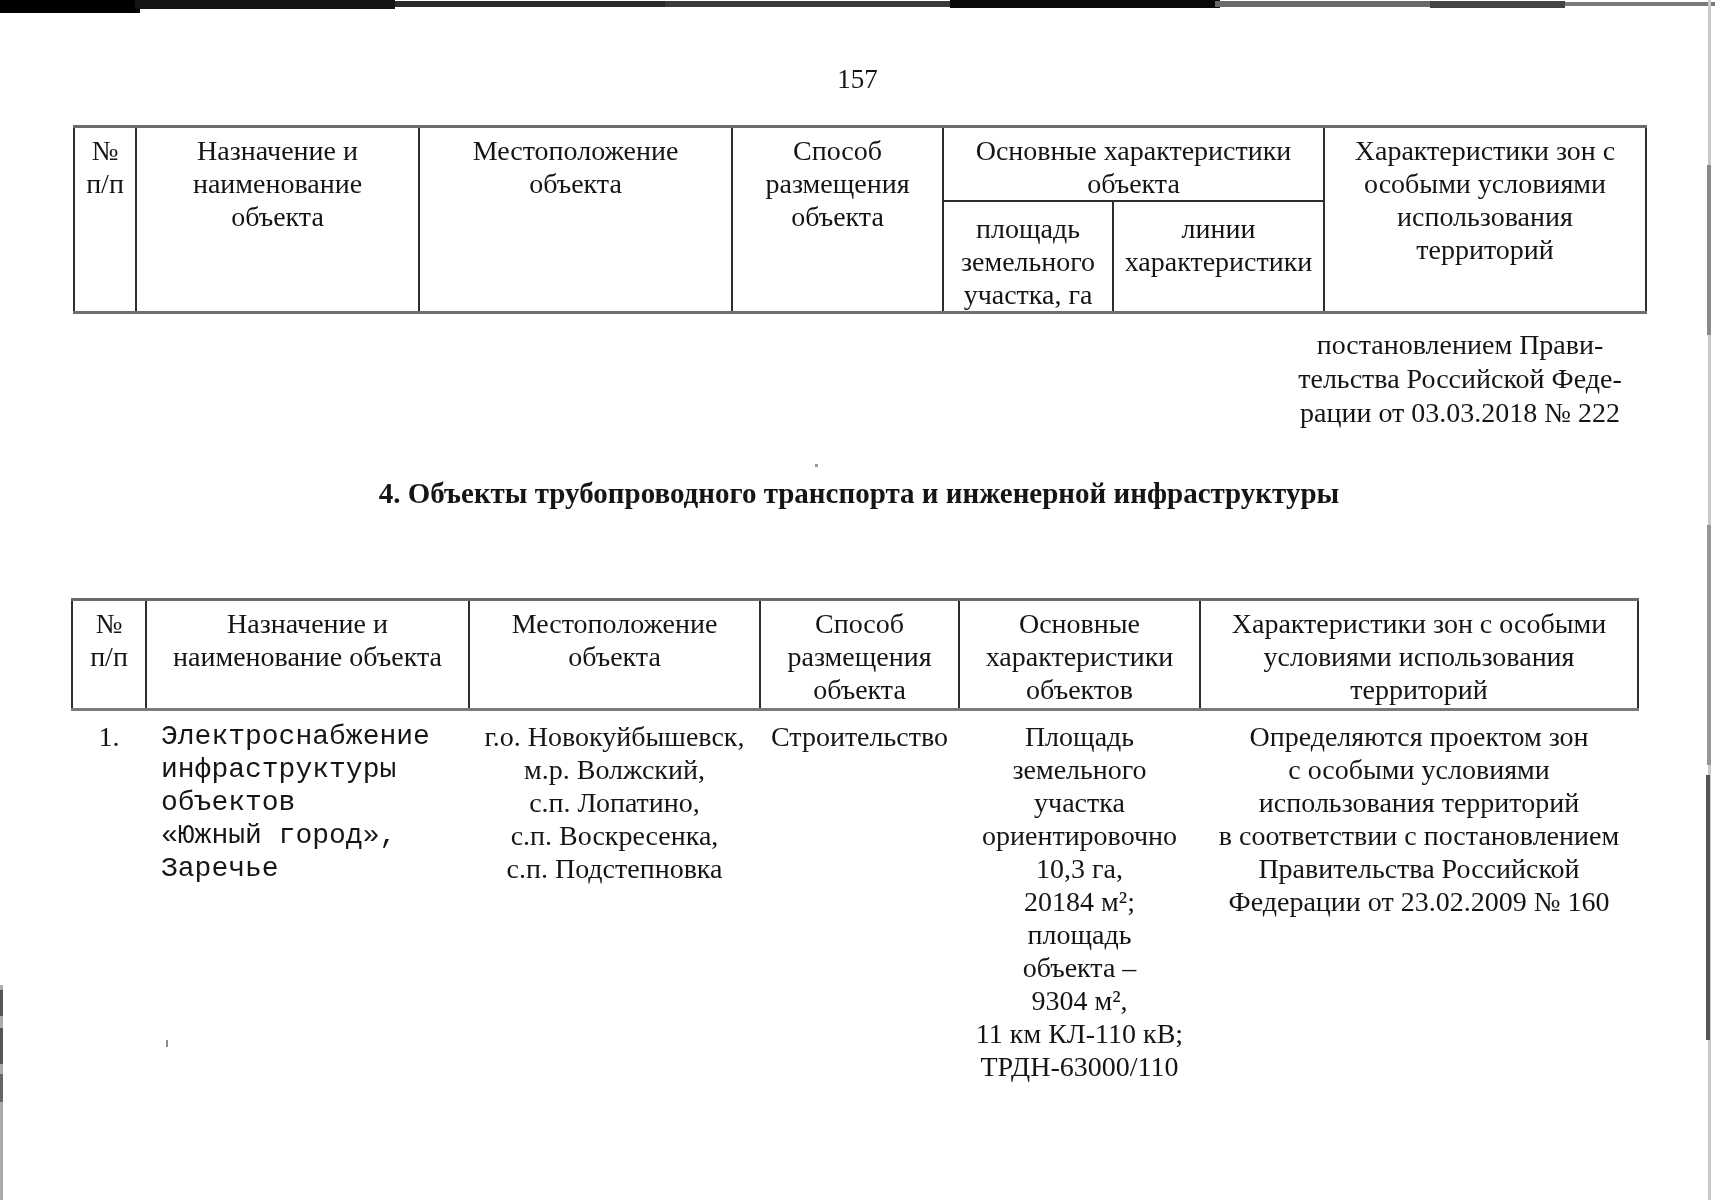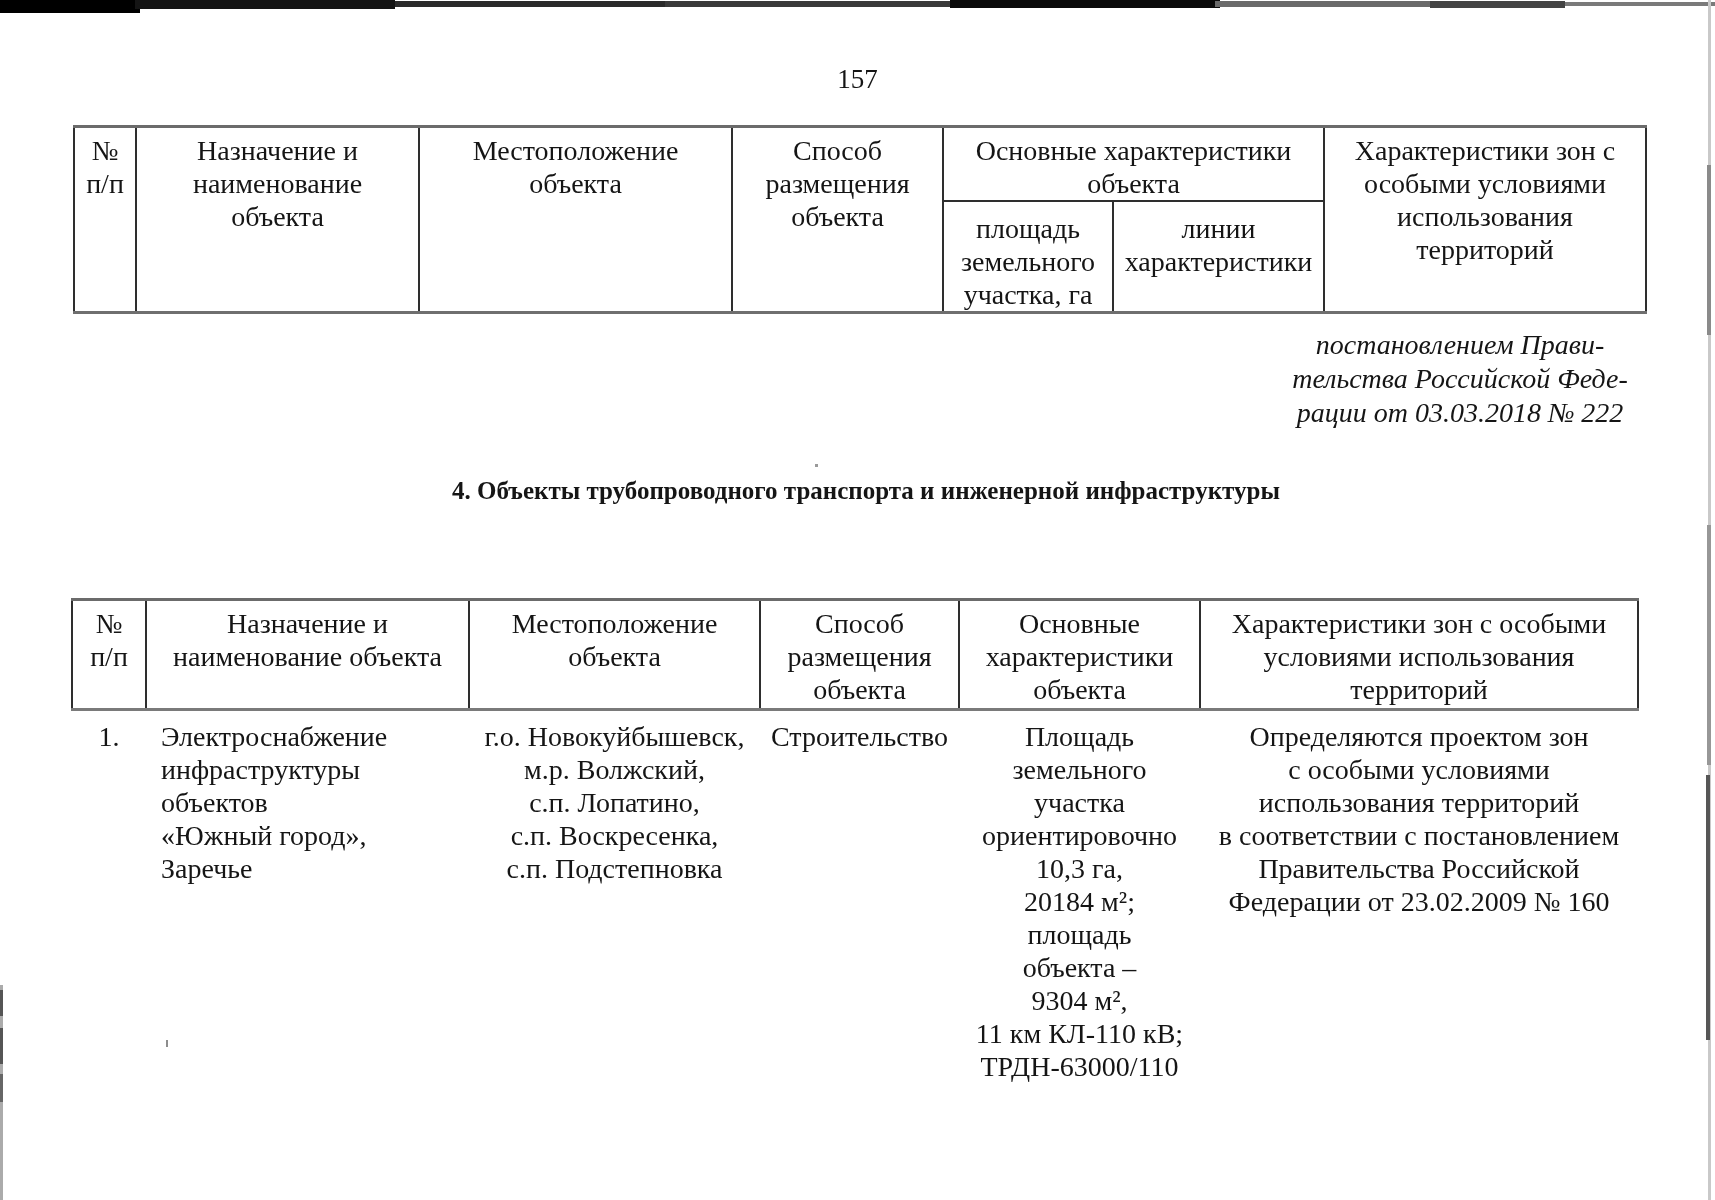--- a/index.html
+++ b/index.html
@@ -24,28 +24,28 @@
   .t1 tr:first-child th{border-top:3px solid #6b6b6b;}
   .t1 tr.last th, .t1 th.deep{border-bottom:3px solid #6f6f6f;}
   .t1 .r1{height:74px;}
   .t1 .r2{height:108px;}
   .t1 .sub{padding-top:10px;}
 
   .t2{position:absolute;left:71px;top:598px;width:1566px;}
   .t2 th{border:2px solid #2e2e2e;border-top:3px solid #6b6b6b;
          border-bottom:3px solid #7a7a7a;height:101px;}
   .t2 td{border:none;height:462px;padding-top:9px;}
-  .t2 td.left{text-align:left;padding-left:15px;}
+  .t2 td.left{text-align:left;padding-left:15px;font-family:Liberation Mono, monospace;}
 
   
   .note{position:absolute;left:1280px;top:328px;width:360px;text-align:center;
-        font-size:28px;line-height:34px;white-space:pre-line;font-style:italic;}
+        font-size:28px;line-height:34px;white-space:pre-line;}
 
   
-  .h4, .h41{position:absolute;left:80px;width:1572px;text-align:center;font-size:25px;}
+  .h4, .h41{position:absolute;left:73px;width:1572px;text-align:center;font-size:29px;}
   .h4{top:477px;font-weight:bold;}
   .h41{top:545px;font-weight:normal;}
 </style>
 </head>
 <body>
 
 <div class="canvas">
 
   <div class="artifact" style="left:0;top:0;width:140px;height:13px;background:#000;"></div>
   <div class="artifact" style="left:135px;top:0;width:260px;height:9px;background:#141414;"></div>
@@ -131,21 +131,21 @@
 п/п</th>
       <th>Назначение и
 наименование объекта</th>
       <th>Местоположение
 объекта</th>
       <th>Способ
 размещения
 объекта</th>
       <th>Основные
 характеристики
-объекта</th>
+объектов</th>
       <th>Характеристики зон с особыми
 условиями использования
 территорий</th>
     </tr>
     <tr>
       <td>1.</td>
       <td class="left">Электроснабжение
 инфраструктуры
 объектов
 «Южный город»,

